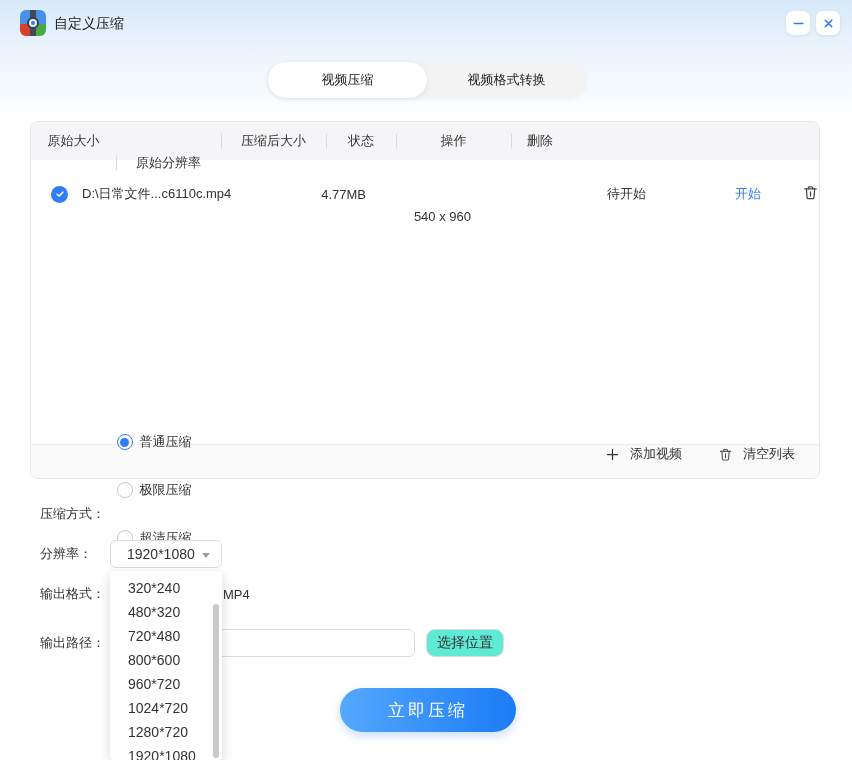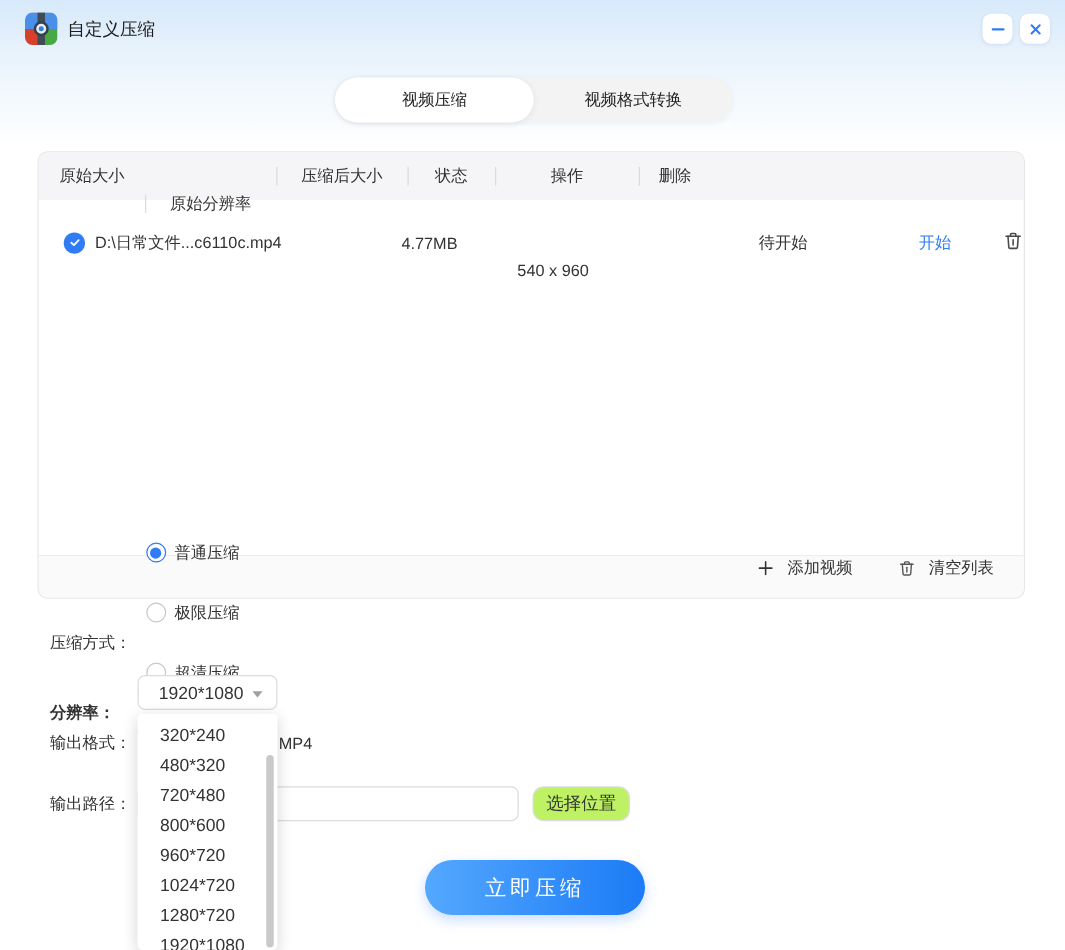--- a/index.html
+++ b/index.html
@@ -34,21 +34,21 @@
   
   .card{position:absolute;left:30px;top:121px;width:790px;height:358px;background:#fff;
     border:1px solid #e7e7e9;border-radius:8px;box-sizing:border-box;}
   .thead{display:flex;height:38px;background:#f5f5f7;border-radius:7px 7px 0 0;align-items:center;}
   .th{font-size:13px;color:#333;text-align:center;position:relative;}
   .th:not(:first-child)::before{content:"";position:absolute;left:0;top:50%;transform:translateY(-50%);
     width:1px;height:15px;background:#dcdce0;}
   .c1{width:250px;} .c2{width:85px;} .c3{width:105px;margin-top:44px;} .c4{width:105px;} .c5{width:70px;} .c6{width:115px;} .c7{width:58px;}
   .trow{display:flex;align-items:center;height:48px;margin-top:10px;}
   .td{font-size:13px;color:#333;text-align:right;}
-  .cell-file{display:flex;align-items:center;text-align:left;padding-left:20px;box-sizing:border-box;gap:8px;}
+  .cell-file{display:flex;align-items:center;text-align:left;padding-left:20px;box-sizing:border-box;gap:14px;}
   .checkbox{width:17px;height:17px;border-radius:50%;background:#2f7cf6;display:flex;align-items:center;
     justify-content:center;flex:none;cursor:pointer;}
   .checkbox svg{width:10px;height:10px;}
   .link{color:#2f7cf6;cursor:pointer;}
   .icon-btn{background:none;border:none;padding:0;color:#4a4a4a;cursor:pointer;display:inline-flex;align-items:center;}
   .icon-btn svg{width:17px;height:17px;}
   .tfoot{position:absolute;left:0;right:0;bottom:0;height:33px;background:#fafafb;border-top:1px solid #ededef;
     border-radius:0 0 7px 7px;display:flex;align-items:flex-start;justify-content:flex-end;gap:36px;padding-right:24px;}
   .foot-action{display:flex;align-items:center;gap:10px;font-size:13px;color:#333;cursor:pointer;}
   .foot-action svg{width:15px;height:15px;color:#555;}
@@ -63,21 +63,21 @@
   .radio.sel::after{content:"";position:absolute;inset:2.5px;border-radius:50%;background:#2f7cf6;}
   .select{position:absolute;left:110px;top:540px;width:112px;height:28px;border:1px solid #dcdcdf;border-radius:6px;
     background:#fff;box-sizing:border-box;display:flex;align-items:center;font-size:14px;color:#333;
     padding-left:16px;cursor:pointer;}
   .caret{position:absolute;right:11px;top:12px;width:0;height:0;border-left:4.5px solid transparent;
     border-right:4.5px solid transparent;border-top:5.5px solid #9aa0a6;}
   .text-input{position:absolute;left:110px;top:629px;width:305px;height:28px;border:1px solid #dcdcdf;
     border-radius:6px;box-sizing:border-box;font-size:13px;padding:0 10px;color:#333;outline:none;
     font-family:inherit;background:#fff;}
   .choose-btn{position:absolute;left:426px;top:629px;width:78px;height:28px;border:1px solid #dcdcdf;
-    border-radius:9px;background:#bef264;font-size:14px;color:#333;cursor:pointer;font-family:inherit;}
+    border-radius:9px;background:#5eead4;font-size:14px;color:#333;cursor:pointer;font-family:inherit;}
   
   .dropdown{position:absolute;left:110px;top:571px;width:112px;height:189px;background:#fff;z-index:20;
     border-radius:4px;box-shadow:0 3px 12px rgba(0,0,0,.16);padding-top:5px;box-sizing:border-box;overflow:hidden;}
   .dd-item{height:24px;line-height:24px;padding-left:18px;font-size:14px;color:#333;cursor:pointer;}
   .dd-thumb{position:absolute;right:3px;top:33px;width:6px;height:154px;background:#c9c9c9;border-radius:3px;
     cursor:pointer;}
   
   .cta{position:absolute;left:340px;top:688px;width:176px;height:44px;border:none;border-radius:22px;
     background:linear-gradient(90deg,#54a8fe 0%,#1c7bf6 100%);color:#fff;font-size:17px;letter-spacing:3px;
     cursor:pointer;font-family:inherit;box-shadow:0 4px 10px rgba(47,124,246,.25);}
@@ -178,21 +178,21 @@
       <span class="radio"></span>
       <span>超清压缩</span>
     </label>
     <label class="radio-item">
       <span class="radio"></span>
       <span>自定义压缩</span>
     </label>
   </div>
 </div>
 
-<div class="opt-row" style="top:556px;font-weight:bold;">
+<div class="opt-row" style="top:540px;">
   <span class="opt-label">分辨率：</span>
 </div>
 <div class="select">
   <span>1920*1080</span>
   <span class="caret"></span>
 </div>
 
 <div class="opt-row" style="top:580px;">
   <span class="opt-label">输出格式：</span>
   <label class="radio-item" style="position:absolute;left:160px;">

